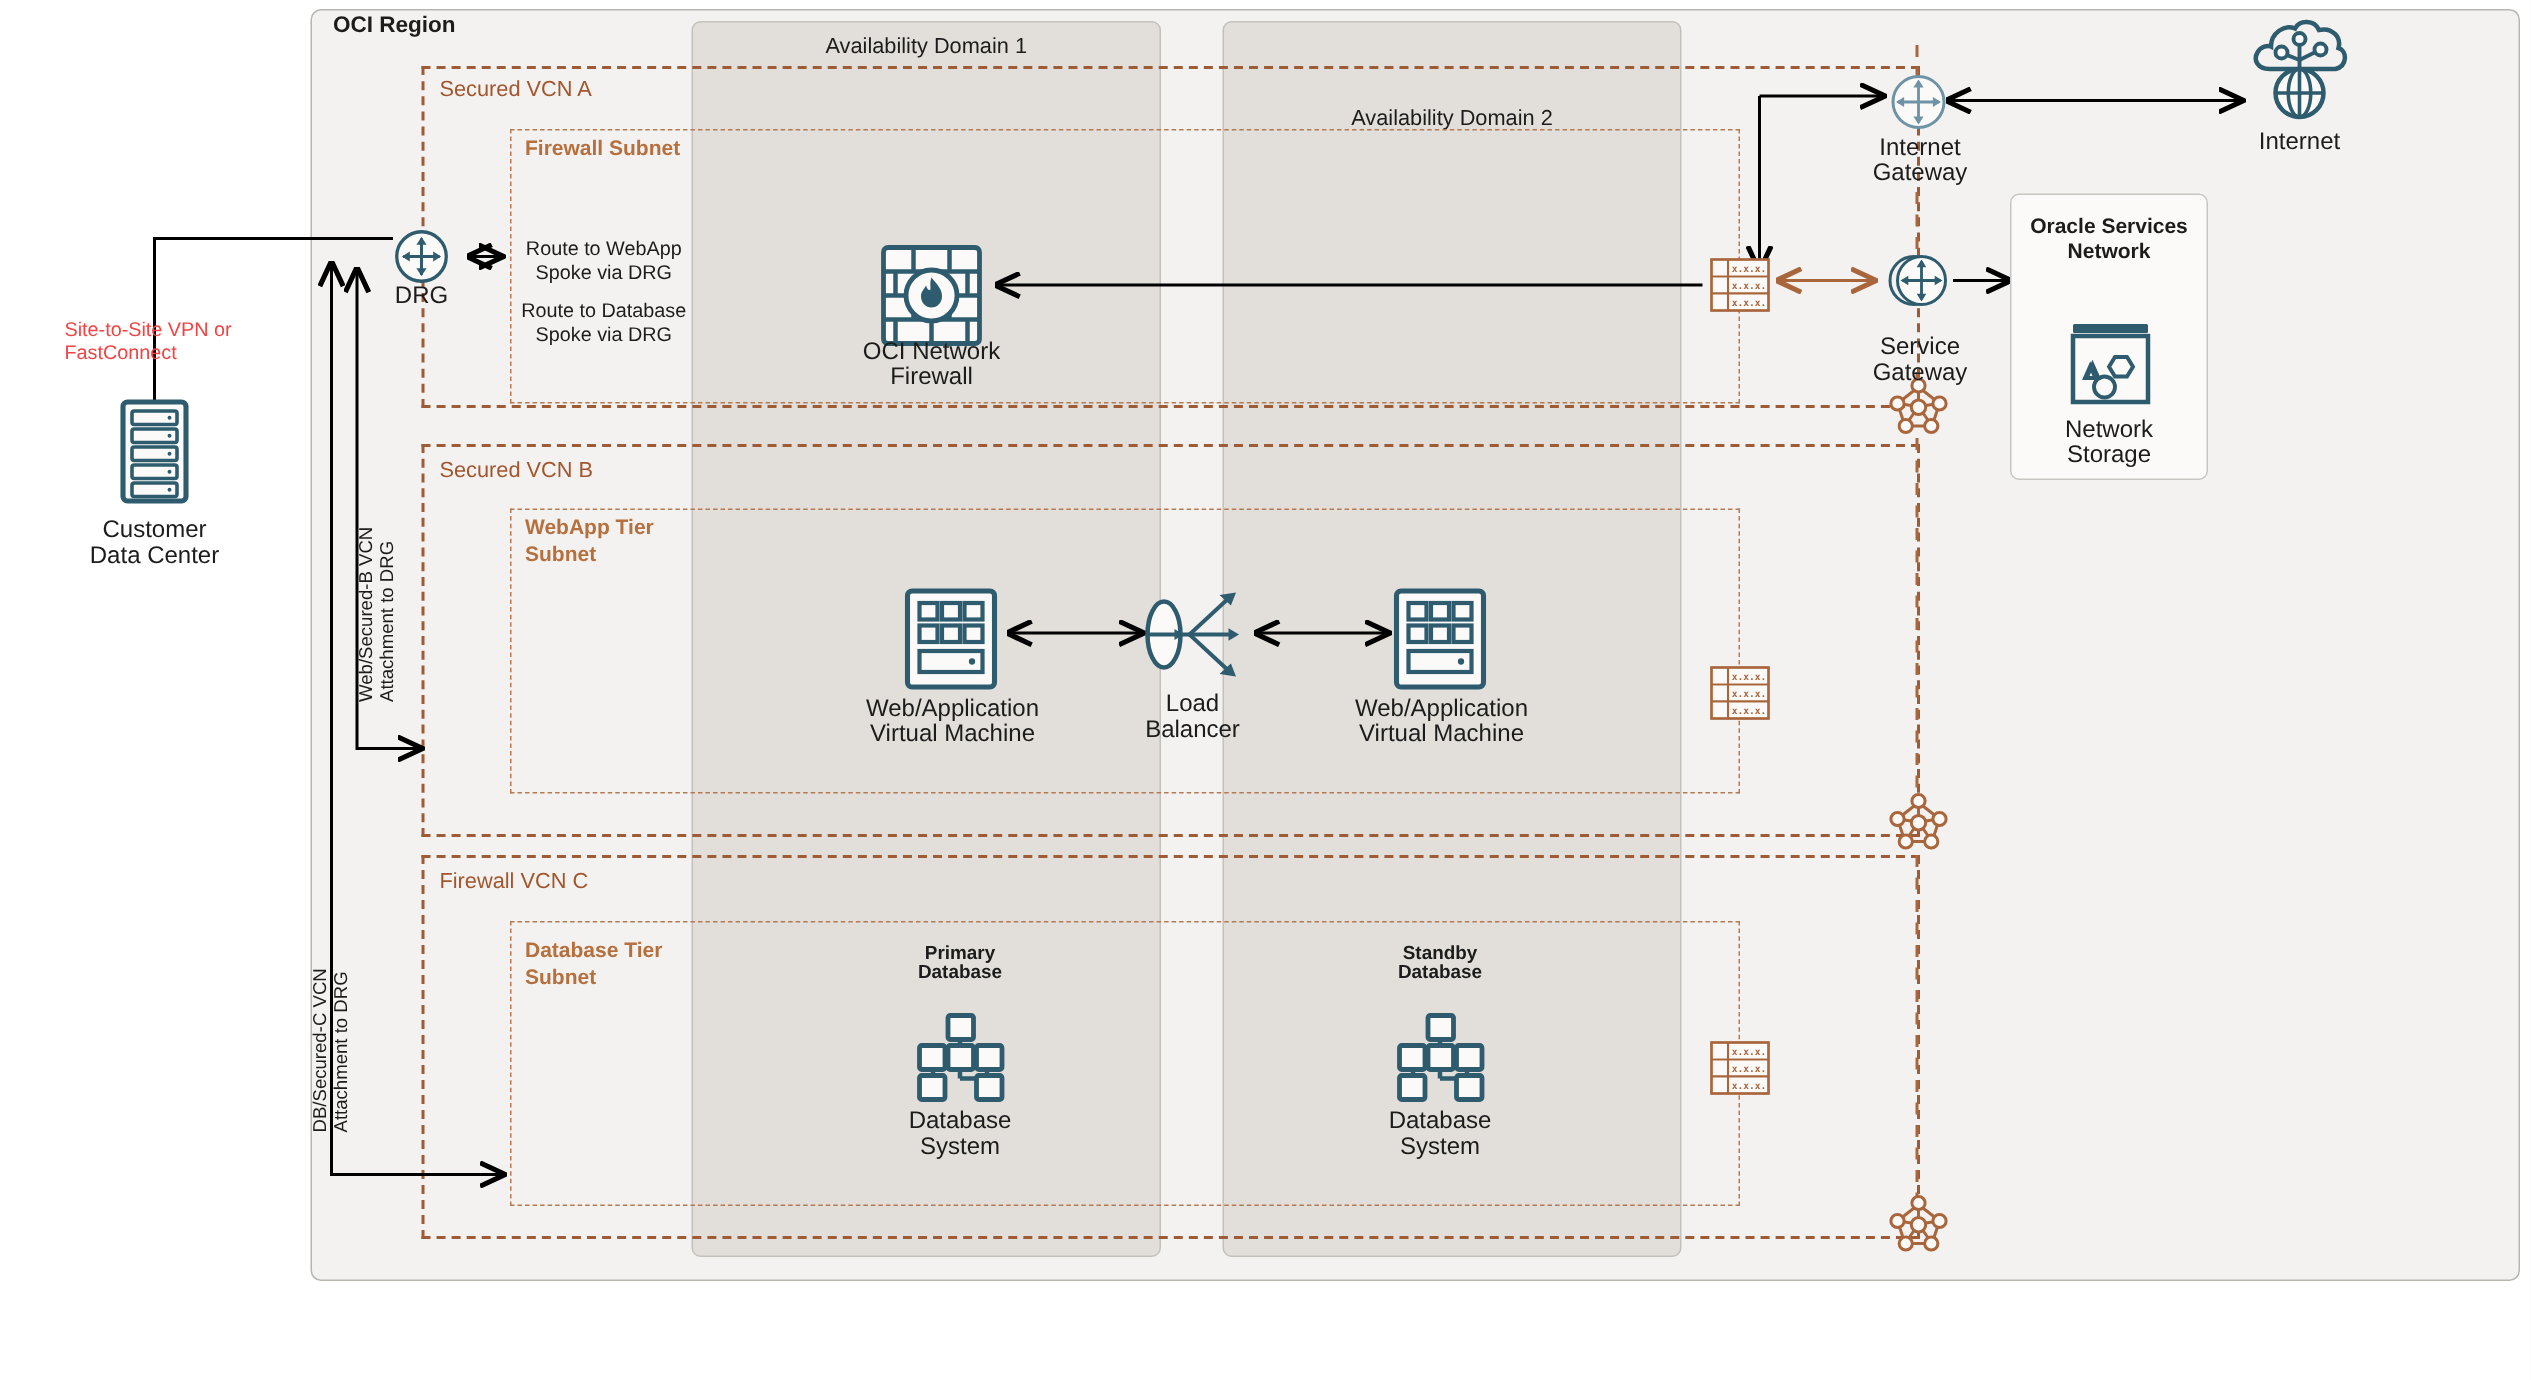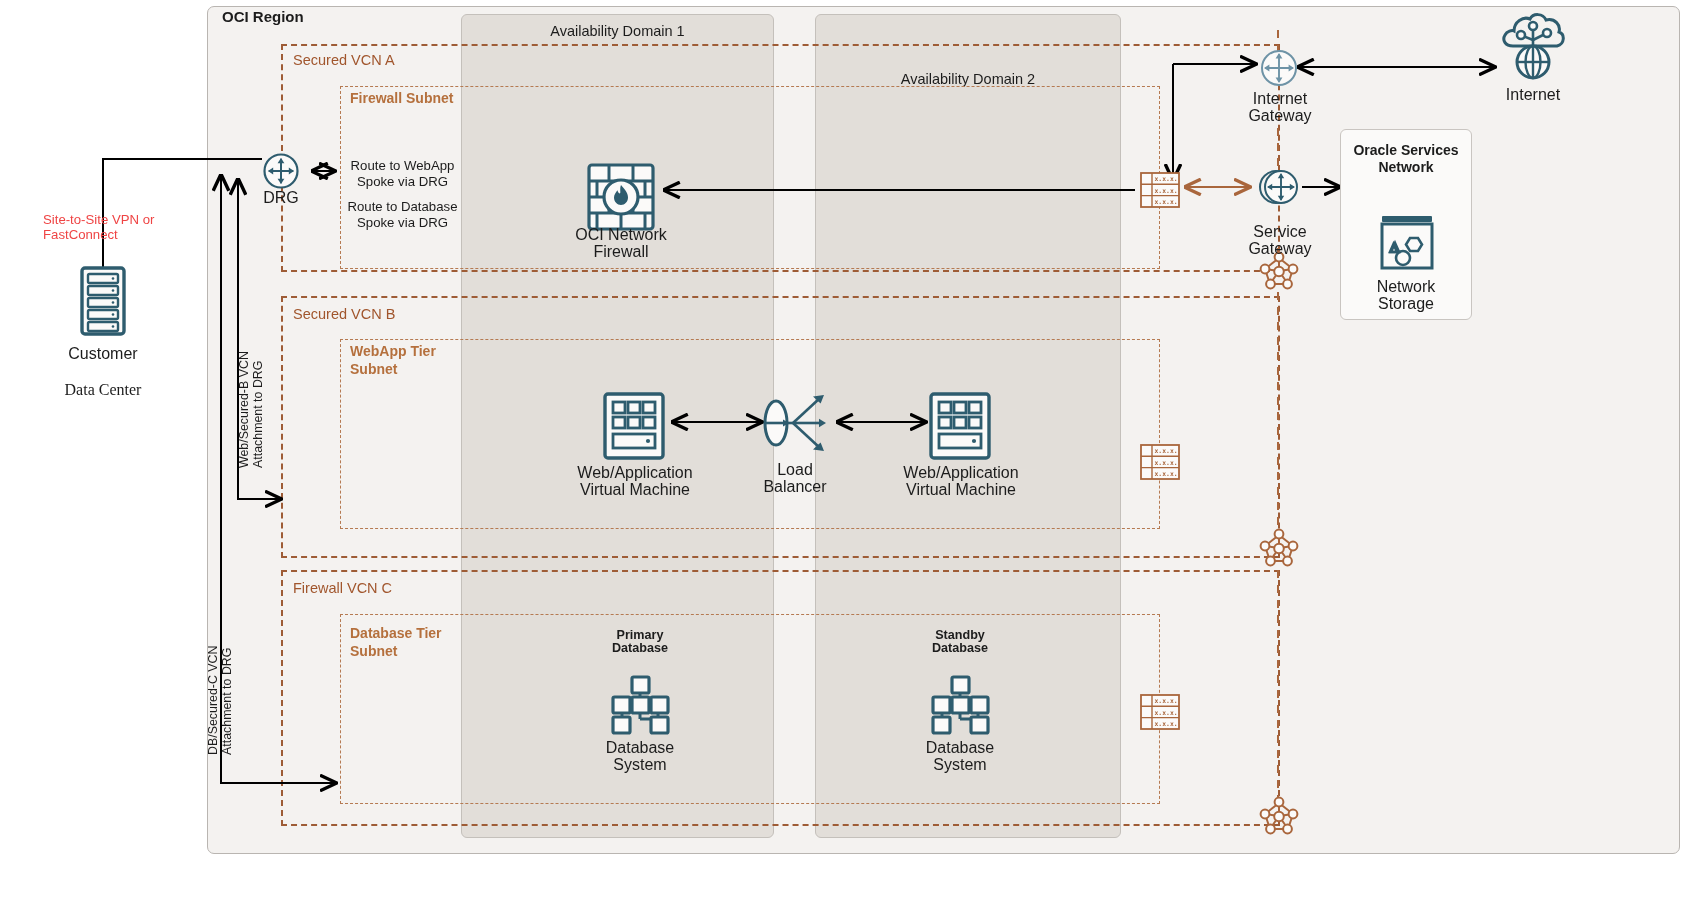--- a/index.html
+++ b/index.html
@@ -158,21 +158,21 @@
       <g fill="#2e5c6e">
         <circle cx="35" cy="12.5" r="1.3"></circle>
           <circle cx="35" cy="24.5" r="1.3"></circle>
         <circle cx="35" cy="36.5" r="1.3"></circle>
           <circle cx="35" cy="48.5" r="1.3"></circle>
         <circle cx="35" cy="60.5" r="1.3"></circle>
       </g>
     </svg>
   </div>
   <div class="abs caption" style="left:23px;top:345px;width:160px;">Customer</div>
-  <div class="abs caption" style="left:23px;top:381px;width:160px;font-family:Liberation Serif, serif;">Data Center</div>
+  <div class="abs caption" style="left:23px;top:362px;width:160px;">Data Center</div>
 
   <div class="abs" style="left:262px;top:152px;width:38px;height:38px;">
     <svg width="38" height="38" viewBox="0 0 38 38">
       <circle cx="19" cy="19" r="16.5" fill="#fbfaf9" stroke="#2e5c6e" stroke-width="2.2"></circle>
       <g stroke="#2e5c6e" stroke-width="2" fill="none" stroke-linecap="round">
         <path d="M19,7.5 L19,30.5"></path>
           <path d="M7.5,19 L30.5,19"></path>
       </g>
       <g fill="#2e5c6e">
         <path d="M19,6 l3.4,5.2 h-6.8 z"></path>

